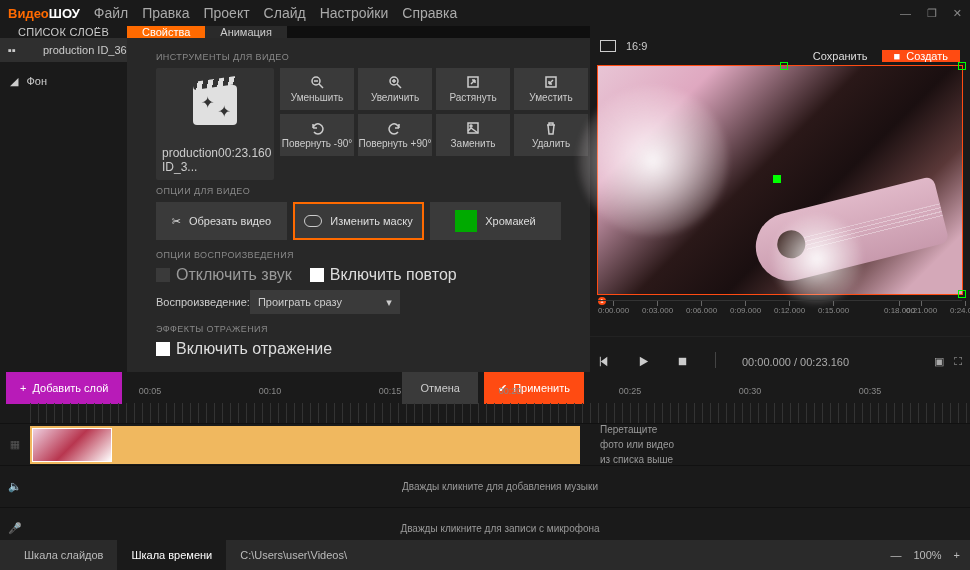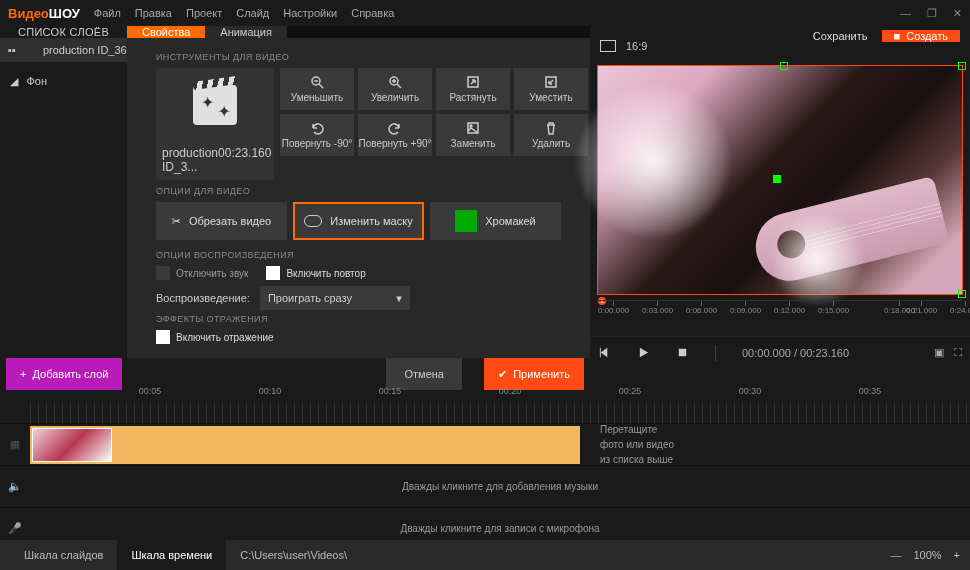--- a/index.html
+++ b/index.html
@@ -1,20 +1,20 @@
 <!DOCTYPE html>
 <html><head>
 <meta charset="utf-8">
 <style>
 *{margin:0;padding:0;box-sizing:border-box;font-family:Arial,sans-serif;-webkit-font-smoothing:antialiased}
 body{background:#0f0f0f;color:#ccc;font-size:11px;width:970px;height:570px;overflow:hidden;position:relative}
 .menubar{height:26px;background:#1a1a1a;display:flex;align-items:center;padding:0 8px;gap:14px}
 .logo{font-size:13px;font-weight:bold}
 .logo-v{color:#ff6a00}.logo-s{color:#fff}
-.menu-item{color:#aaa;cursor:pointer;font-size:11px}
+.menu-item{color:#aaa;cursor:pointer;font-size:14px}
 .winctrl{margin-left:auto;display:flex;gap:16px;color:#888}
 .main{display:flex;height:357px}
 .left-col{width:590px;display:flex;flex-direction:column}
 .layers-header{height:40px;display:flex;align-items:center}
 .layers-title{width:127px;text-align:center;font-size:11px;color:#ccc;background:#1a1a1a;height:100%;display:flex;align-items:center;justify-content:center;letter-spacing:.3px}
 .tab{height:100%;padding:0 15px;display:flex;align-items:center;font-size:11px;cursor:pointer;color:#ccc}
 .tab.active{background:#ff6a00;color:#fff}
 .tab.inactive{background:#2a2a2a}
 .layers-body{display:flex;flex:1}
 .layer-list{width:127px;background:#1a1a1a}
@@ -33,46 +33,46 @@
 .tbtn{background:#3a3a3a;display:flex;flex-direction:column;align-items:center;justify-content:center;gap:3px;cursor:pointer;font-size:10px;color:#ccc}
 .tbtn svg{width:14px;height:14px;fill:none;stroke:#ccc;stroke-width:1.5}
 .opt-row{display:flex;gap:6px;margin-top:4px}
 .obtn{flex:1;height:38px;background:#3a3a3a;display:flex;align-items:center;justify-content:center;gap:8px;cursor:pointer;font-size:11px;color:#ddd}
 .obtn.hl{outline:2px solid #ff6a00;outline-offset:-2px}
 .chroma-sw{width:22px;height:22px;background:#0a0}
 .play-opts{margin-top:10px}
 .chk-row{display:flex;gap:18px;align-items:center;margin:6px 0}
 .chk{width:14px;height:14px;background:#3a3a3a;display:inline-block}
 .chk.on{background:#fff}
-.chk-lbl{font-size:10px;color:#999}
+.chk-lbl{font-size:16px;color:#999}
 .chk-lbl.on{color:#ddd}
-.sel-row{display:flex;align-items:center;gap:10px;margin-top:6px}
+.sel-row{display:flex;align-items:center;margin-top:6px}
 .sel{background:#3a3a3a;height:24px;padding:0 8px;display:flex;align-items:center;justify-content:space-between;min-width:150px;font-size:11px;color:#ccc}
 .btn-row{height:40px;display:flex;align-items:center;background:#1a1a1a}
 .add-layer{background:#b81bb8;color:#fff;height:32px;padding:0 14px;display:flex;align-items:center;gap:6px;margin-left:6px;font-size:11px}
 .spacer{flex:1}
-.btn-cancel{background:#3a3a3a;color:#ccc;height:32px;padding:0 18px;display:flex;align-items:center;margin-right:22px;font-size:11px}
+.btn-cancel{background:#3a3a3a;color:#ccc;height:32px;padding:0 18px;display:flex;align-items:center;margin-right:6px;font-size:11px}
 .btn-apply{background:#ff4b12;color:#fff;height:32px;padding:0 14px;display:flex;align-items:center;gap:6px;margin-right:6px;font-size:11px}
 .right-col{flex:1;background:#1a1a1a;display:flex;flex-direction:column}
 .prev-bar{height:40px;display:flex;align-items:center;padding:0 10px;gap:10px}
-.prev-right{margin-left:auto;display:flex;align-items:flex-start;height:32px}
+.prev-right{margin-left:auto;display:flex;align-items:flex-end;height:32px}
 .save-btn{color:#ddd;padding:0 14px;display:flex;align-items:center;font-size:11px}
 .create-btn{background:#ff4b12;color:#fff;padding:0 12px;display:flex;align-items:center;gap:6px;font-size:11px}
 .preview{margin:0 8px;height:228px;background:linear-gradient(135deg,#e8c5d5 0%,#dfa8c0 20%,#2a1818 45%,#1a0f10 60%,#5a3838 75%,#d4a8b8 90%);position:relative;outline:1px solid #ff4b12}
 .blur-orb{position:absolute;border-radius:50%;background:radial-gradient(circle,rgba(255,255,255,.92),rgba(255,235,240,.1) 70%);filter:blur(3px)}
 .uku{position:absolute;right:18px;bottom:28px;width:190px;height:68px;background:linear-gradient(180deg,#e0b8c8,#c89aad);border-radius:40px 10px 10px 40px;transform:rotate(-14deg);}
 .uku:after{content:"";position:absolute;left:22px;top:18px;width:28px;height:28px;border-radius:50%;background:#3a2520}
 .strings{position:absolute;right:0;top:28px;left:50px;height:14px;background:repeating-linear-gradient(180deg,rgba(255,255,255,.35) 0 1px,transparent 1px 4px)}
 .handle{position:absolute;width:8px;height:8px;border:1px solid #0f0;background:transparent}
 .mini-tl{height:36px;margin:6px 8px 0;position:relative}
 .mini-ruler{height:18px;color:#888;font-size:8px;position:relative;border-top:1px solid #333}
 .mini-tick{position:absolute;top:0}
 .mini-tick:before{content:"";display:block;width:1px;height:5px;background:#666;margin:0 auto}
 .mini-ph{position:absolute;left:0;top:-3px;width:8px;height:8px;background:#ff4b12;border-radius:50%;color:#fff;font-size:6px;text-align:center;line-height:8px}
-.ctrl-bar{height:32px;display:flex;align-items:center;padding:0 8px;gap:26px;color:#aaa;border-top:1px solid #222}
+.ctrl-bar{height:32px;display:flex;align-items:flex-end;padding:0 8px;gap:26px;color:#aaa;border-top:1px solid #222}
 .ctrl-bar svg{width:13px;height:13px;fill:#ccc}
 .timeline{height:157px;background:#1a1a1a}
 .tl-ruler{height:20px;position:relative;color:#888;font-size:9px;margin-left:30px}
 .tl-tick{position:absolute;top:3px;transform:translateX(-50%)}
 .tl-area{position:relative;margin-left:30px;height:20px;background:repeating-linear-gradient(90deg,#333 0 1px,transparent 1px 8px),repeating-linear-gradient(90deg,#555 0 1px,transparent 1px 40px)}
 .track{height:42px;display:flex;align-items:center;border-top:1px solid #111}
 .track-icon{width:30px;text-align:center;color:#555}
 .video-clip{height:38px;background:#f0b85f;display:flex;align-items:center;padding:2px;width:550px}
 .clip-thumb{width:80px;height:34px;background:linear-gradient(135deg,#eecfdf,#b8364f,#fff);border:1px solid #fff}
 .drop-hint{margin-left:20px;color:#999;font-size:10px;line-height:15px}
@@ -217,21 +217,21 @@
                 <span class="chk-lbl on">Включить повтор</span>
               </span>
           </div>
           <div class="sel-row">
             <span>Воспроизведение:</span>
             <div class="sel">
                 <span>Проиграть сразу</span>
                 <span>▾</span>
               </div>
           </div>
-          <div class="sect" style="margin-top:4px">ЭФФЕКТЫ ОТРАЖЕНИЯ</div>
+          <div class="sect" style="margin-top:10px">ЭФФЕКТЫ ОТРАЖЕНИЯ</div>
           <div class="chk-row">
             <span style="display:flex;gap:6px;align-items:center">
                 <span class="chk on"></span>
                 <span class="chk-lbl on">Включить отражение</span>
               </span>
           </div>
         </div>
       </div>
     </div>
     <div class="btn-row">

